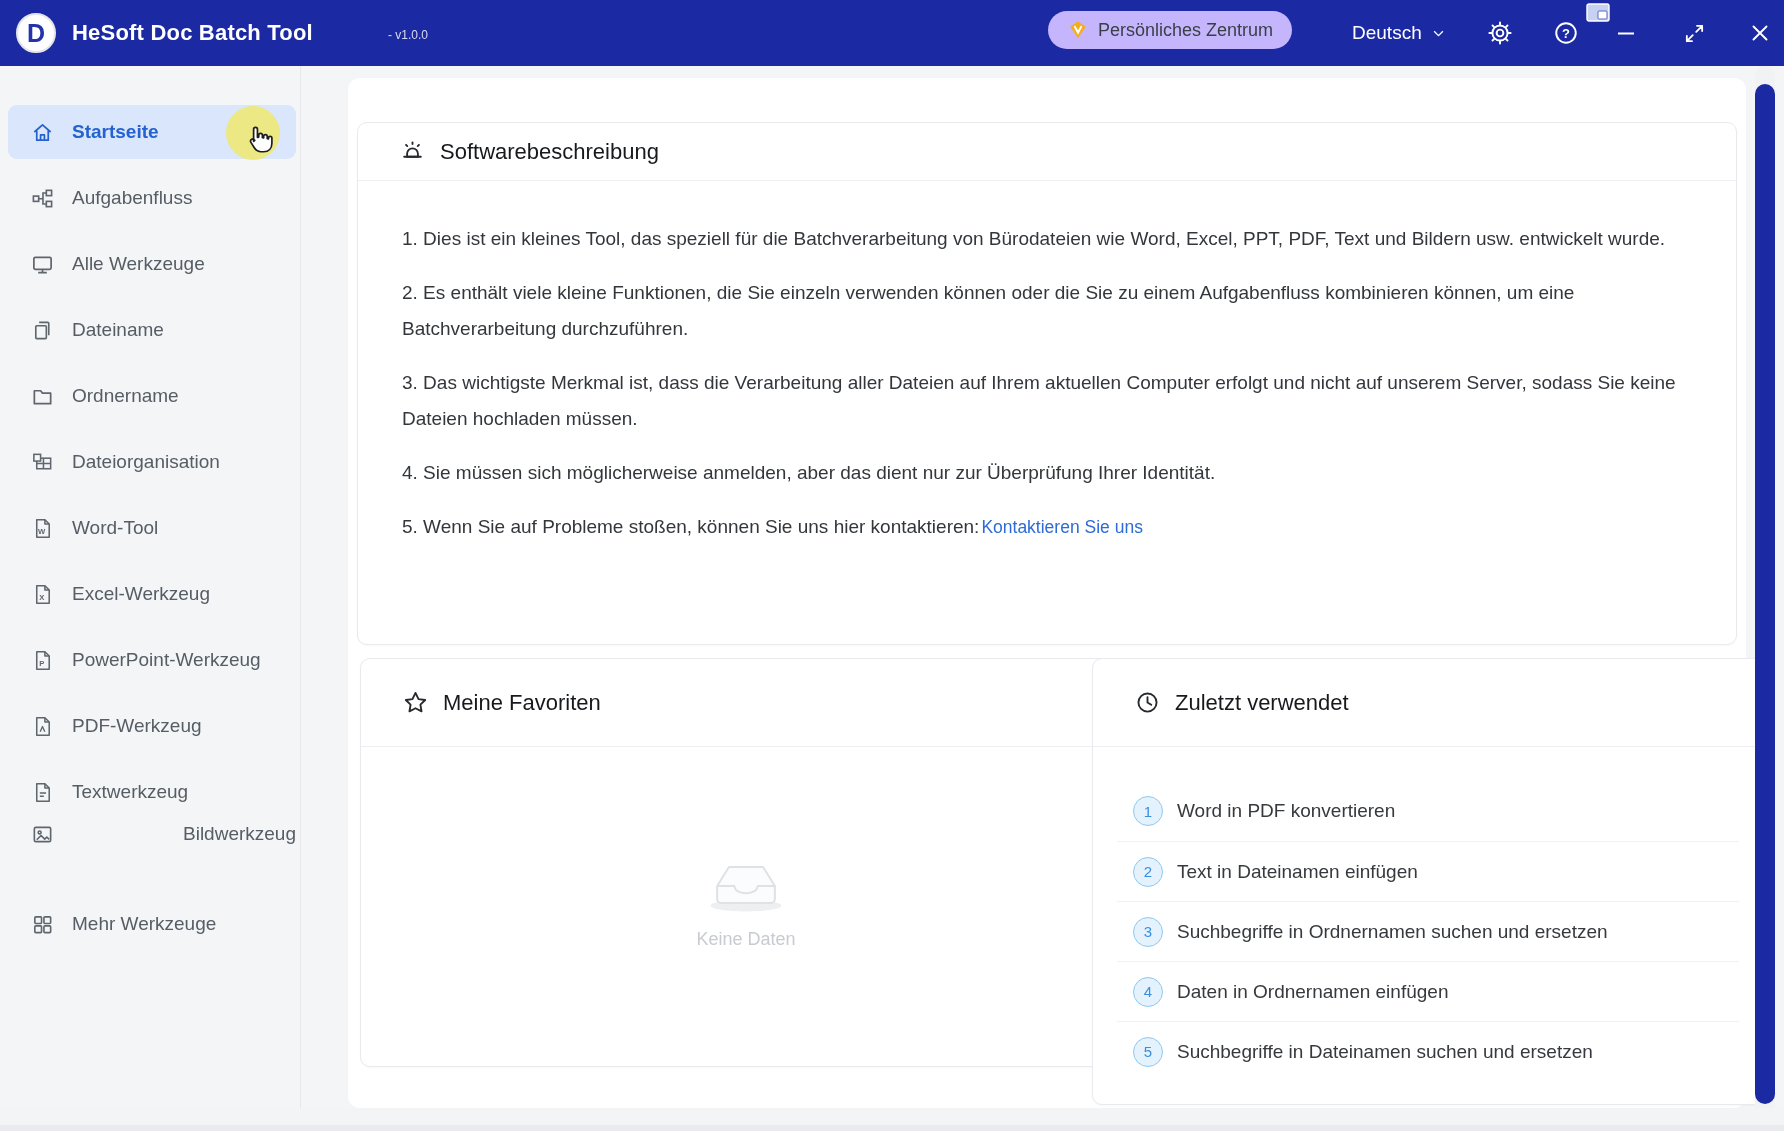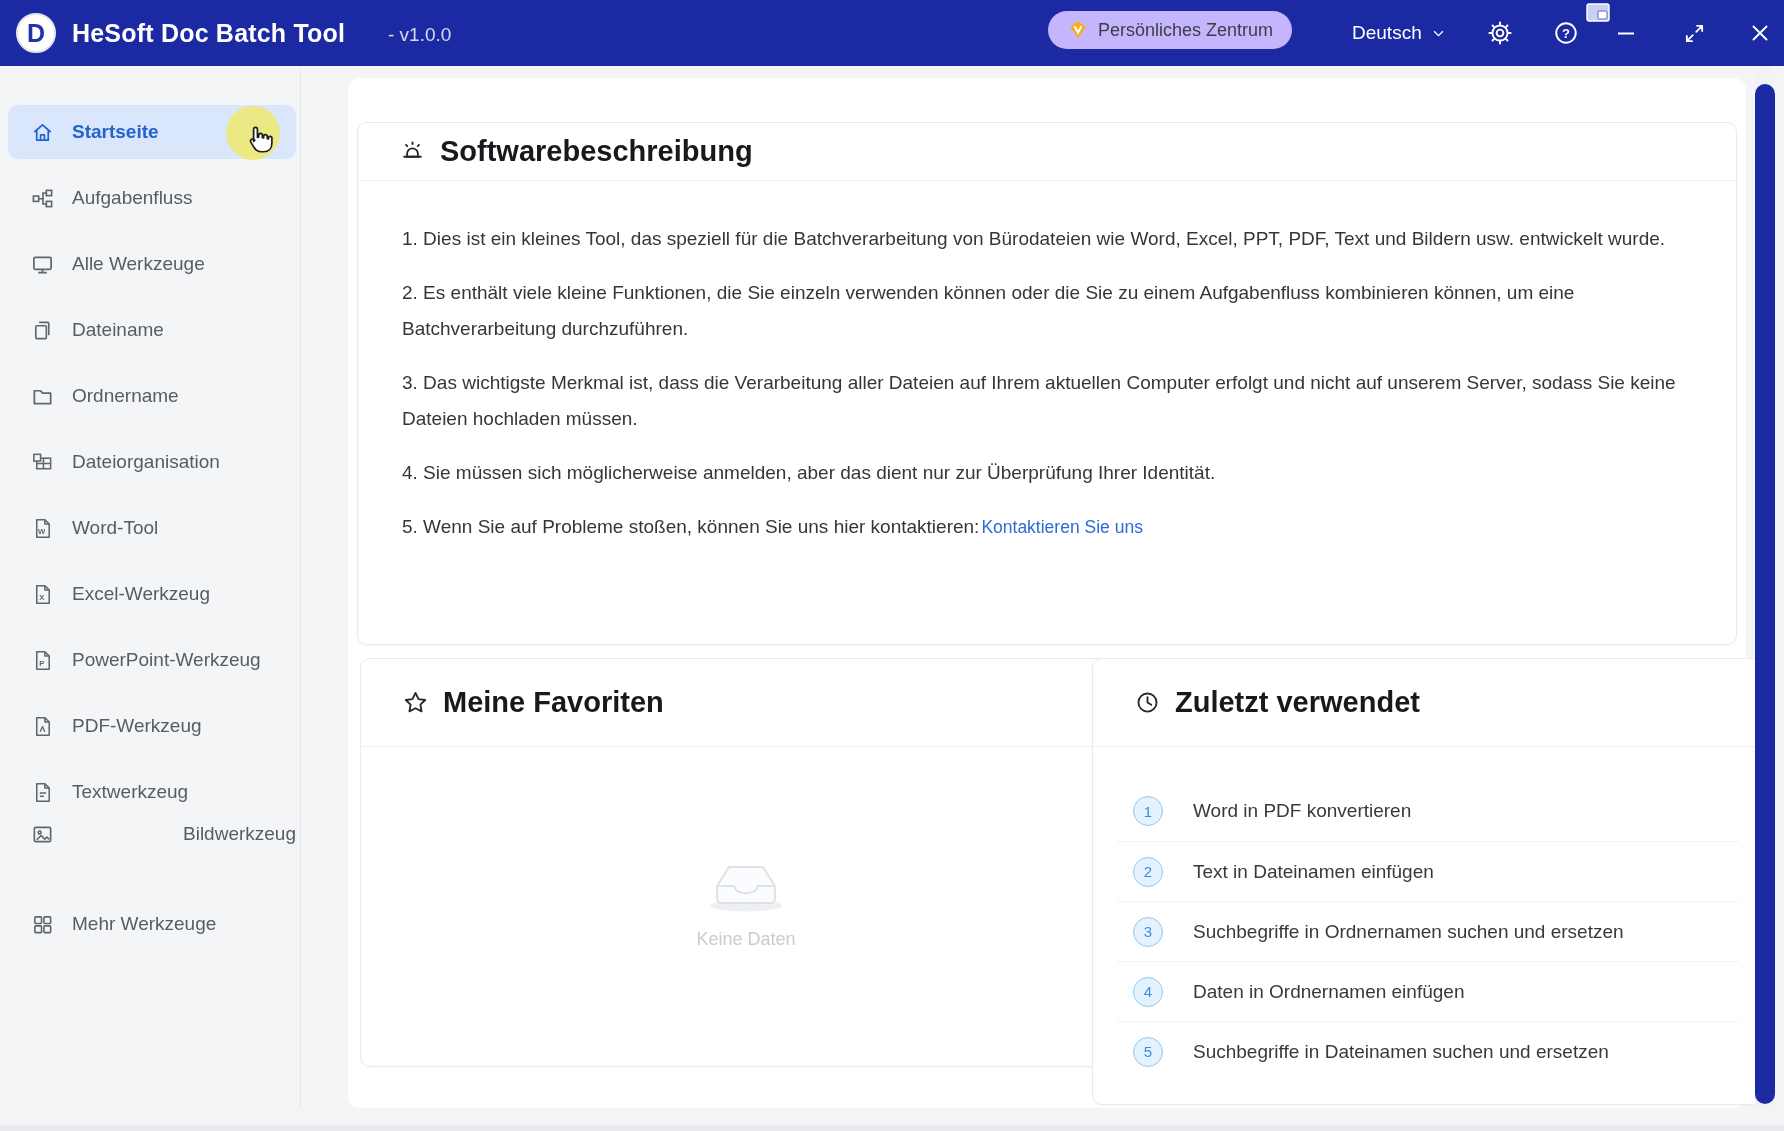--- a/index.html
+++ b/index.html
@@ -5,23 +5,23 @@
   html,body{margin:0;padding:0;background:#e9eaee;}
   *{box-sizing:border-box;font-family:"Liberation Sans",sans-serif;}
   .app{position:relative;width:1784px;height:1131px;background:#f4f5f7;overflow:hidden;}
 
   
   .titlebar{position:absolute;left:0;top:0;width:1784px;height:66px;background:#1b29a2;color:#fff;}
   .logo{position:absolute;left:16px;top:13px;width:40px;height:40px;border-radius:50%;
         background:#fff;border:2px solid #e3e4ea;display:flex;align-items:center;justify-content:center;
         font-weight:bold;font-size:25px;color:#2433ab;}
   .app-title{position:absolute;left:72px;top:0;height:66px;display:flex;align-items:center;
-        font-size:25px;font-weight:600;letter-spacing:.2px;}
+        font-size:22px;font-weight:600;letter-spacing:.2px;}
   .app-version{position:absolute;left:388px;top:0;height:70px;display:flex;align-items:center;
-        font-size:19px;color:rgba(255,255,255,.82);}
+        font-size:12px;color:rgba(255,255,255,.82);}
   .pc-pill{position:absolute;left:1048px;top:11px;height:38px;border-radius:19px;background:#c4b5fd;
         display:flex;align-items:center;gap:9px;padding:0 19px;cursor:pointer;}
   .pc-pill span{font-size:18px;color:#3a3f46;}
   .lang{position:absolute;left:1352px;top:0;height:66px;display:flex;align-items:center;gap:9px;
         font-size:19px;cursor:pointer;}
   .tb-btn{position:absolute;top:19px;width:28px;height:28px;display:flex;align-items:center;
         justify-content:center;background:transparent;border:none;padding:0;cursor:pointer;color:#fff;}
   .float-win{position:absolute;left:1586px;top:3px;}
 
   
@@ -38,41 +38,41 @@
   
   .cursor-hl{position:absolute;left:226px;top:106px;width:54px;height:54px;border-radius:50%;
         background:rgba(238,232,110,.85);z-index:30;}
   .cursor-hl svg{position:absolute;left:16px;top:16px;}
 
   
   .main-panel{position:absolute;left:348px;top:78px;width:1398px;height:1030px;background:#fff;border-radius:12px;}
   .card{position:absolute;background:#fff;border:1px solid #e8eaee;border-radius:10px;
         box-shadow:0 1px 2px rgba(0,0,0,.03);overflow:hidden;}
   .card-head{display:flex;align-items:center;border-bottom:1px solid #edeff2;padding-left:42px;gap:15px;}
-  .card-head h2{margin:0;font-size:29px;font-weight:bold;color:#17191c;}
+  .card-head h2{margin:0;font-size:22px;font-weight:normal;color:#17191c;}
   .card-head .hd-icon{display:flex;align-items:center;color:#26292d;}
 
   .card-desc{left:9px;top:44px;width:1380px;height:523px;}
   .card-desc .card-head{height:58px;}
   .desc-body{padding:40px 44px 0;}
   .desc-body p{margin:0 0 18px;font-size:19px;line-height:36px;color:#33373c;}
   .contact-link{color:#2e6bd6;text-decoration:none;font-size:17.5px;margin-left:2px;cursor:pointer;}
 
   .card-fav{left:12px;top:580px;width:772px;height:409px;}
   .card-fav .card-head,.card-recent .card-head{height:88px;}
   .empty{margin-top:104px;text-align:center;}
   .empty-text{margin-top:16px;font-size:18px;color:#c8cbd1;}
 
   .card-recent{left:744px;top:580px;width:672px;height:447px;}
   .recent-list{margin:34px 24px 0;}
   .recent-row{height:60px;display:flex;align-items:center;padding-left:16px;cursor:pointer;}
   .recent-row + .recent-row{border-top:1px solid #f1f2f5;}
   .num-circle{width:30px;height:30px;border-radius:50%;background:#e3f2fd;border:1px solid #8fc9ef;
         color:#3a8ede;font-size:15px;display:flex;align-items:center;justify-content:center;flex:0 0 auto;}
-  .recent-label{margin-left:30px;font-size:19px;color:#36393d;}
+  .recent-label{margin-left:14px;font-size:19px;color:#36393d;}
 
   
   .v-scroll{position:absolute;left:1755px;top:66px;width:20px;height:1065px;background:#f1f2f4;border-radius:10px;}
   .v-thumb{position:absolute;left:0;top:18px;width:20px;height:1020px;border-radius:10px;background:#1b29a2;cursor:pointer;}
   .bottom-strip{position:absolute;left:0;top:1108px;width:1784px;height:23px;background:#f3f4f6;border-bottom:6px solid #e9ebee;}
 
   svg{display:block;}
 </style>
 </head>
 <body>

